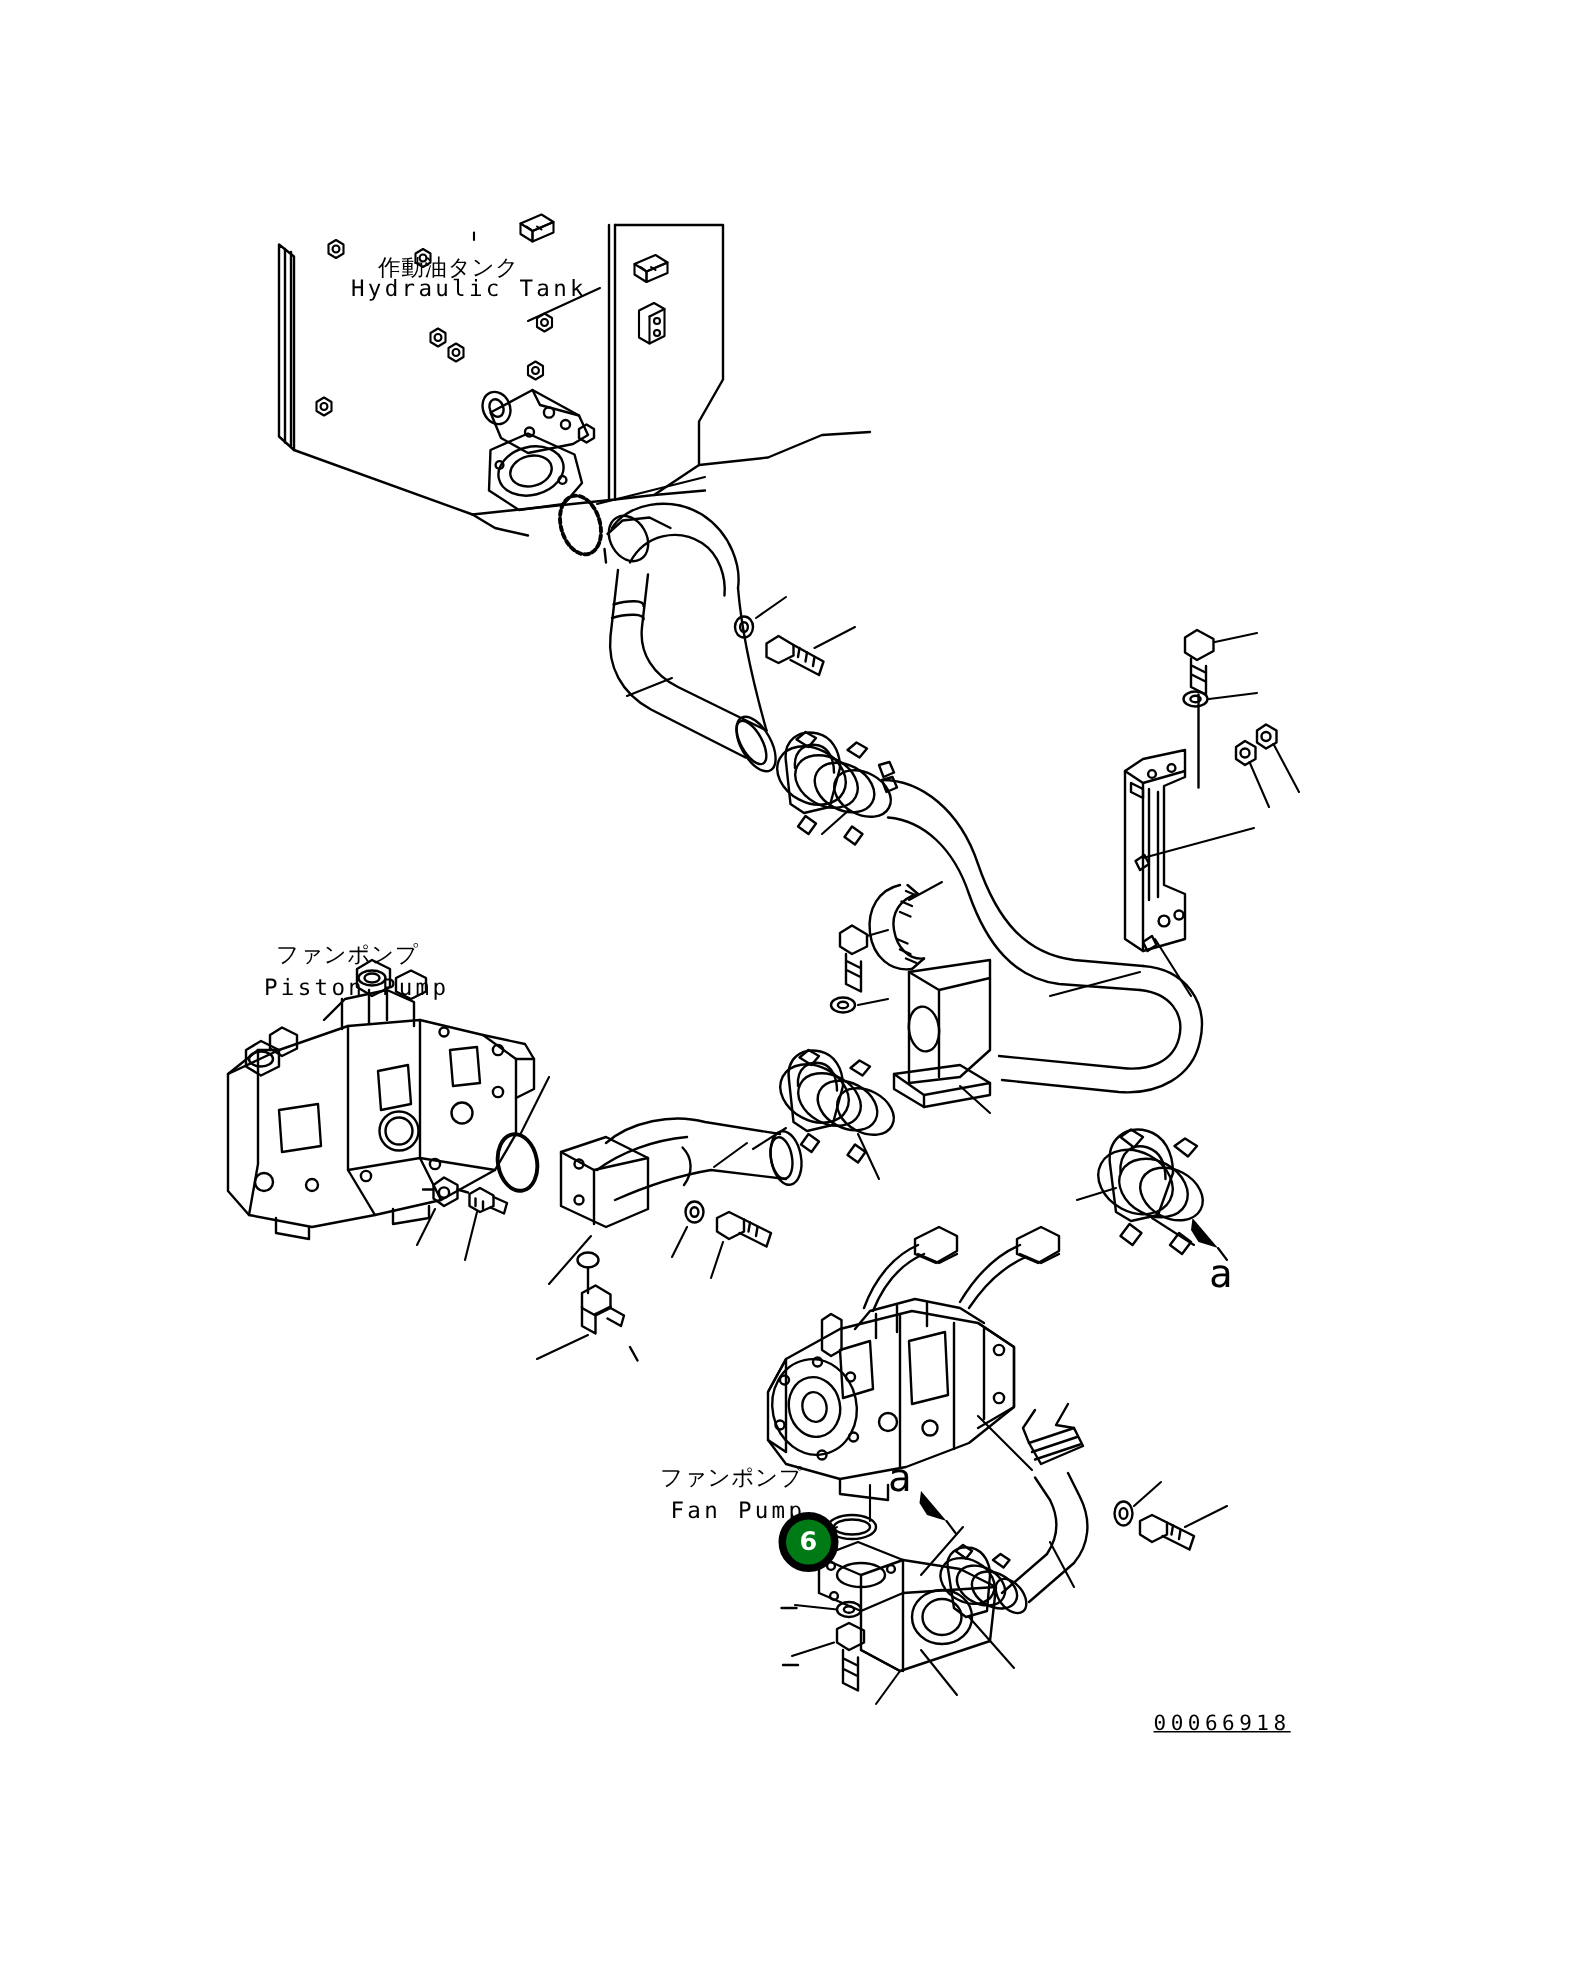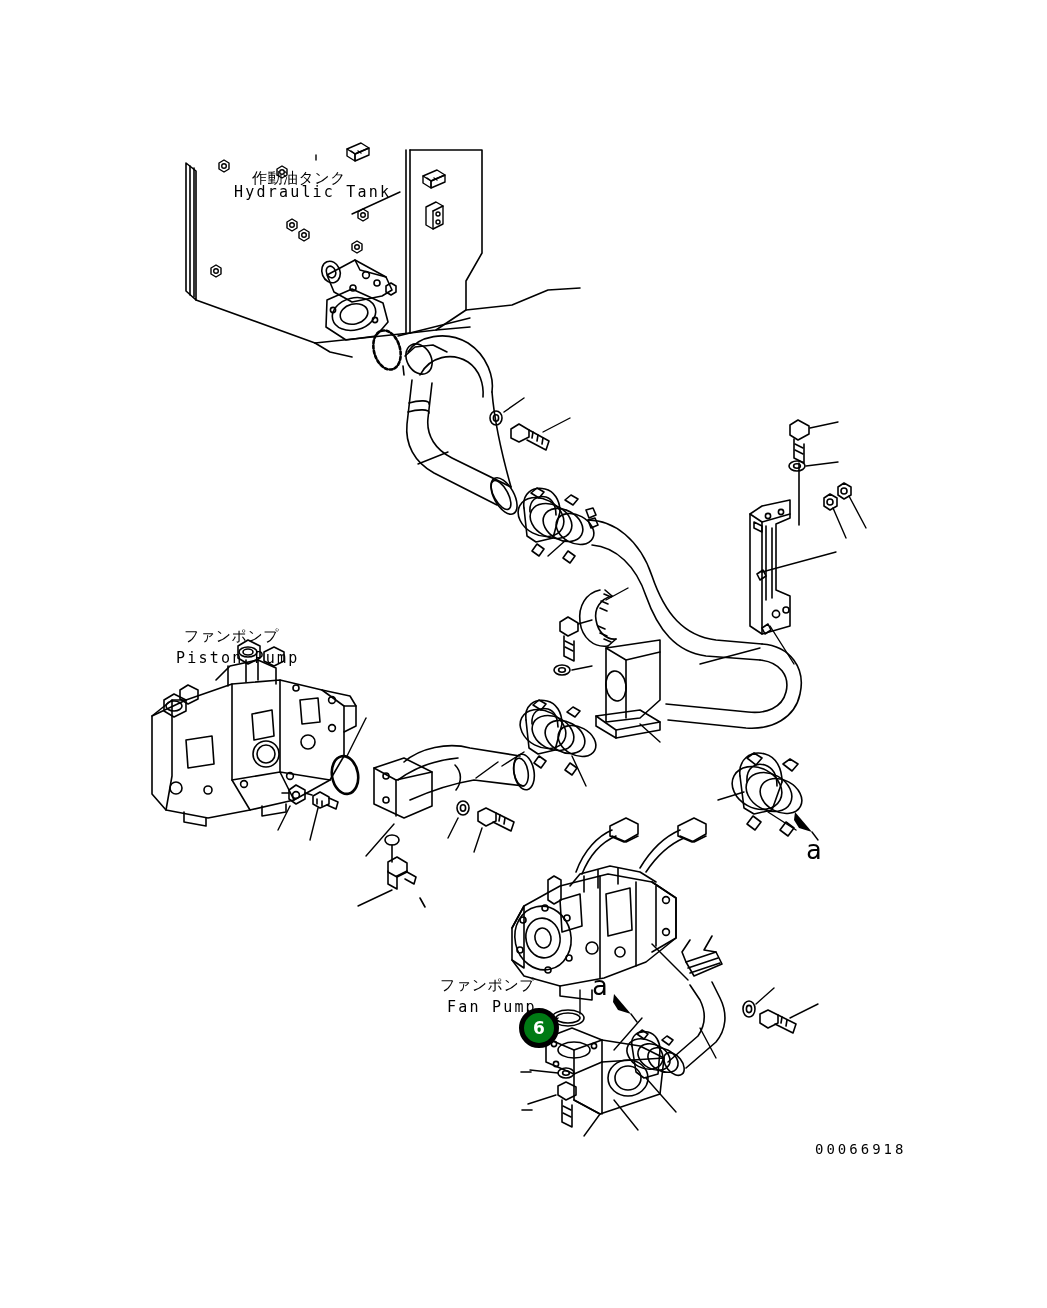--- a/index.html
+++ b/index.html
@@ -580,17 +580,17 @@
 
   <div class="lbl lbl-jp" style="left:184px; top:628px;">ファンポンプ</div>
   <div class="lbl lbl-en" style="left:176px; top:650px;">Piston Pump</div>
 
   <div class="lbl lbl-jp" style="left:428px; top:977px;margin-left:12px;">ファンポンプ</div>
   <div class="lbl lbl-en" style="left:447px; top:999px;">Fan Pump</div>
 
   <div class="lbl lbl-ref" style="left:806px; top:836px;">a</div>
   <div class="lbl lbl-ref" style="left:592px; top:972px;">a</div>
 
-  <div class="lbl lbl-dwg" style="left:815px; top:1141px;">00066918</div>
+  <div class="lbl lbl-dwg" style="left:769px; top:1141px;text-decoration:underline;">00066918</div>
 
   <div class="badge" id="callout-6" style="left: 519px; top: 1008px; width: 40px; height: 40px; background: rgb(0, 122, 20); border: 5px solid rgb(0, 0, 0); color: rgb(255, 255, 255); font-size: 17px;">6</div>
 
 </div>
 
 </body></html>

